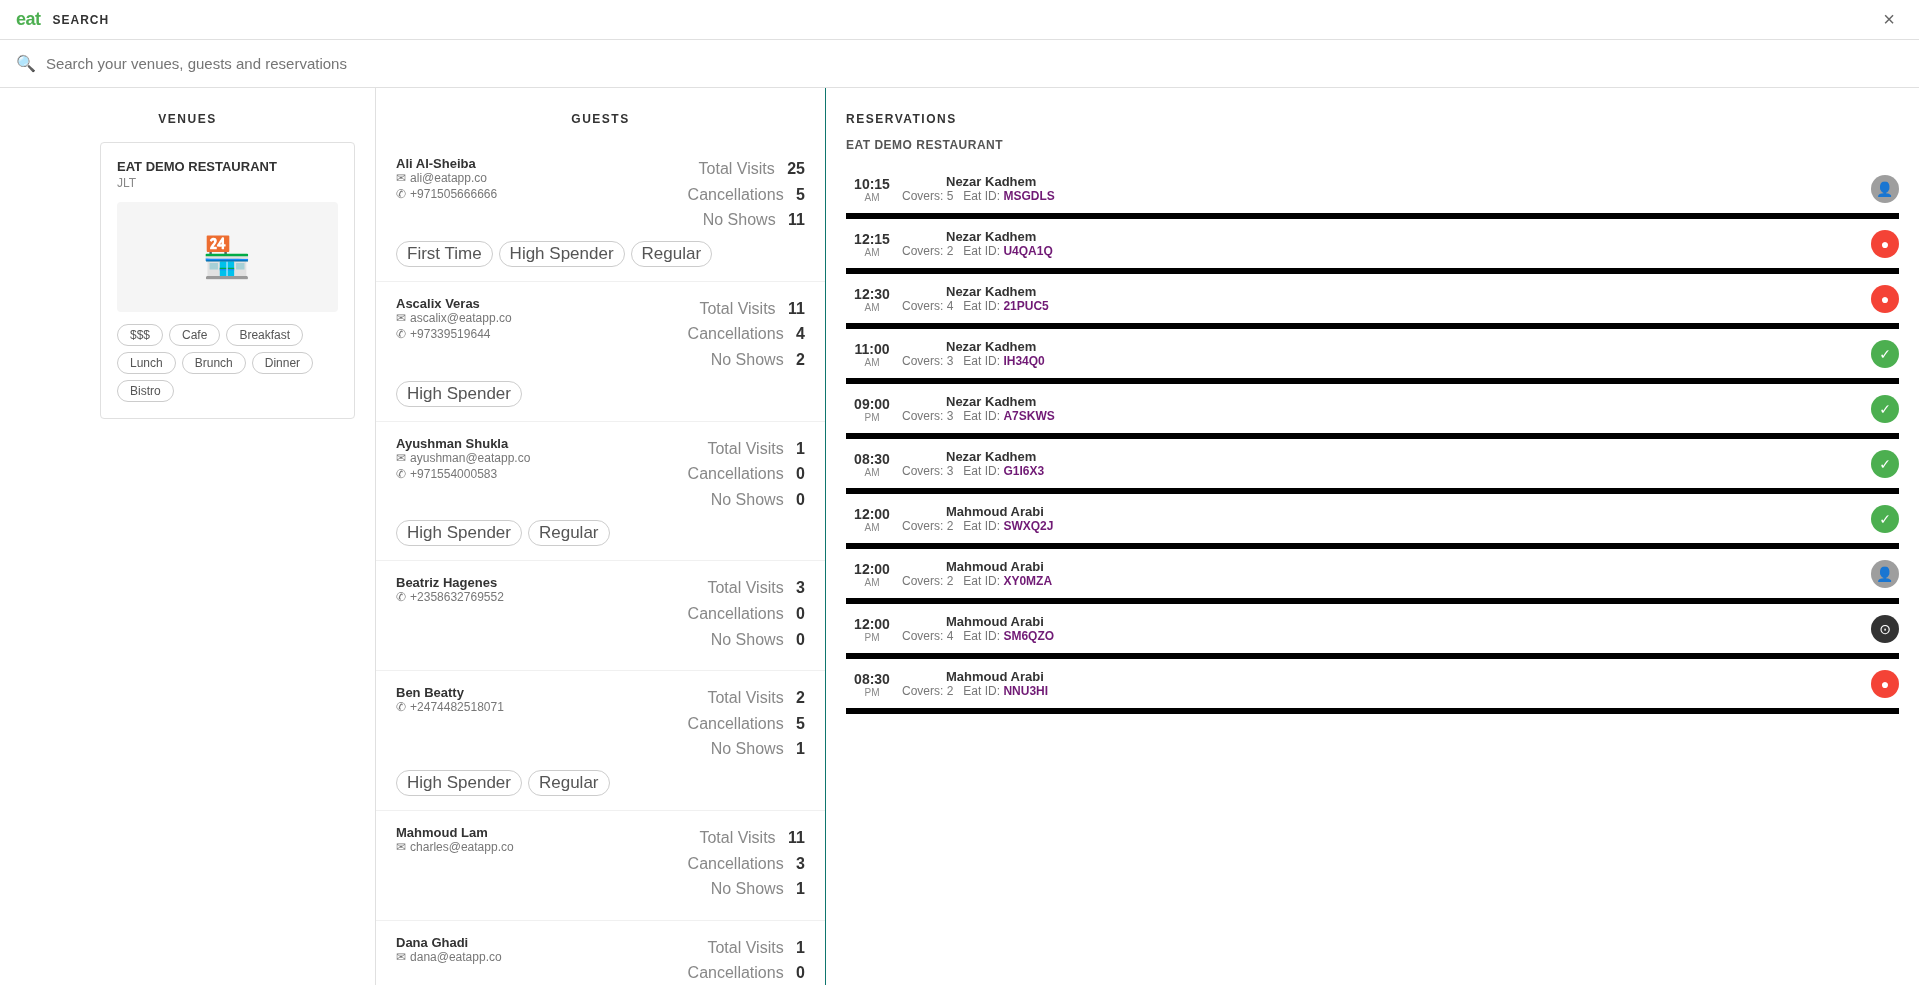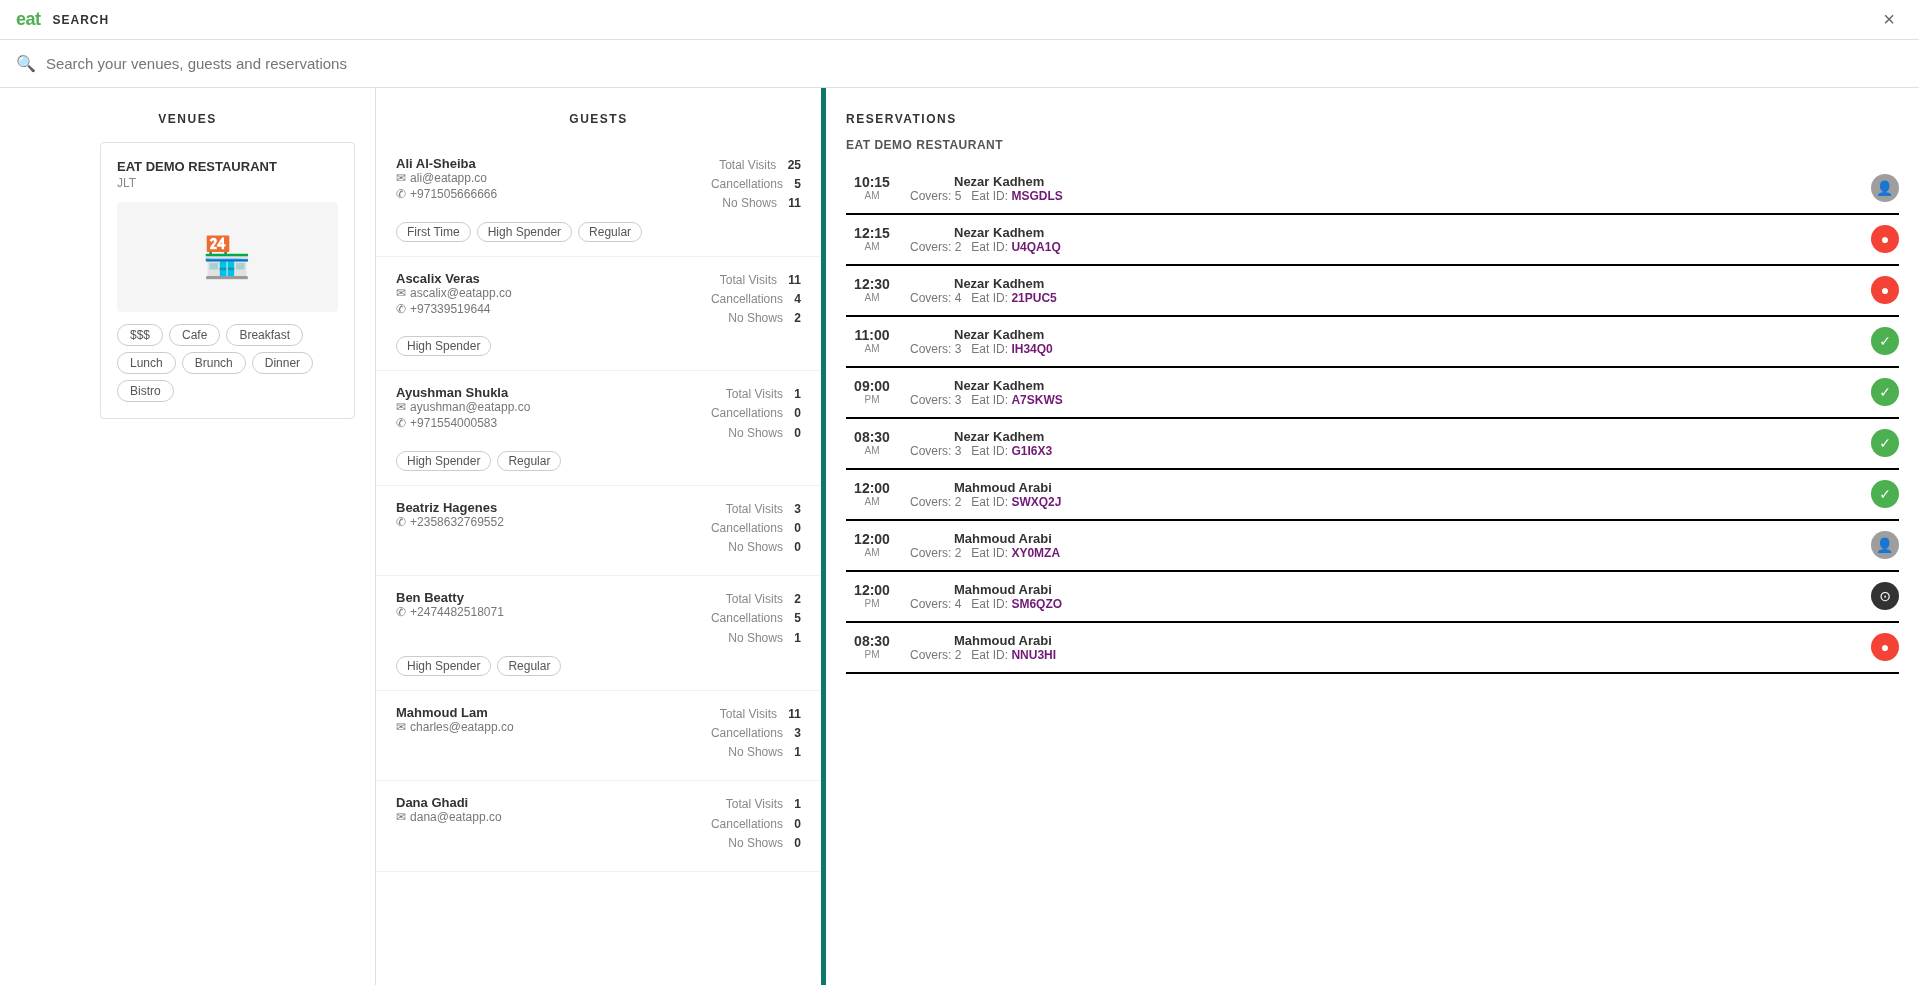--- a/index.html
+++ b/index.html
@@ -123,21 +123,21 @@
       border-radius: 20px;
       padding: 3px 12px;
       font-size: 12px;
       color: #555;
       background: #fff;
     }
 
     
     .guests-section {
       width: 450px;
-      border-right: 5px solid #0f766e;
+      border-right: 1px solid #0f766e;
       overflow-y: auto;
       padding: 24px 0;
     }
     .guests-section .section-title {
       padding: 0 20px;
     }
     .guest-list {
       margin-top: 8px;
     }
     .guest-item {
@@ -148,21 +148,21 @@
       display: flex;
       justify-content: space-between;
       margin-bottom: 4px;
     }
     .guest-name {
       font-size: 13px;
       font-weight: 600;
       color: #333;
     }
     .guest-stats {
-      font-size: 12px;
+      font-size: 16px;
       color: #666;
       text-align: right;
       line-height: 1.6;
       margin-left: 16px;
     }
     .guest-stat-row {
       display: flex;
       justify-content: flex-end;
       gap: 4px;
     }
@@ -179,21 +179,21 @@
     .guest-tags {
       display: flex;
       flex-wrap: wrap;
       gap: 6px;
       margin-top: 8px;
     }
     .guest-tag {
       border: 1px solid #ccc;
       border-radius: 20px;
       padding: 2px 10px;
-      font-size: 12px;
+      font-size: 17px;
       color: #555;
       background: #fff;
     }
 
     
     .reservations-section {
       flex: 1;
       overflow-y: auto;
       padding: 24px 20px;
     }
@@ -211,24 +211,24 @@
       margin-bottom: 12px;
       letter-spacing: 0.5px;
     }
     .res-list {
       display: flex;
       flex-direction: column;
       gap: 0;
     }
     .res-item {
       display: flex;
-      align-items: flex-start;
+      align-items: flex-end;
       padding: 10px 0;
-      border-bottom: 2px solid #000000;
-      gap: 12px;
+      border-bottom: 6px solid #000000;
+      gap: 4px;
     }
     .res-time {
       text-align: center;
       min-width: 52px;
     }
     .res-time-main {
       font-size: 14px;
       font-weight: 600;
       color: #333;
     }

